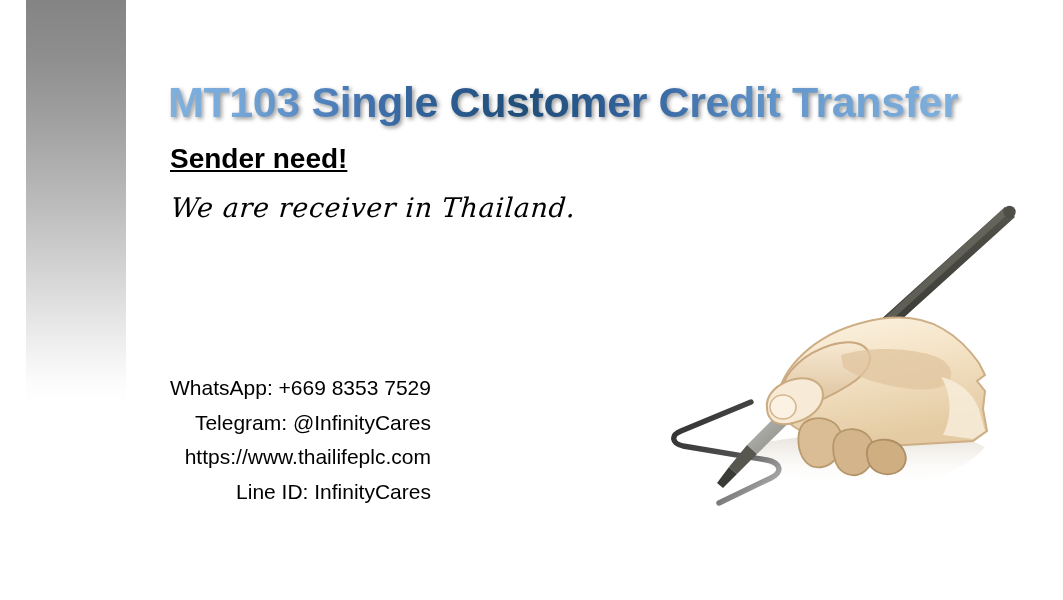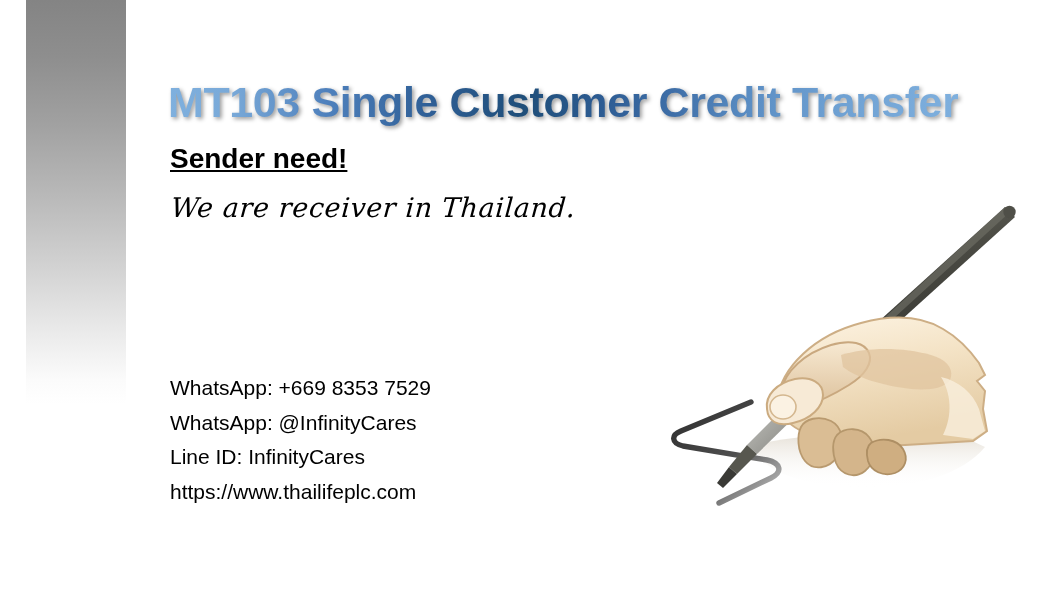--- a/index.html
+++ b/index.html
@@ -95,20 +95,21 @@
   .contact-block {
     position: absolute;
     left: 170px;
     top: 371px;
   }
   .contact-line {
     font-size: 21px;
     line-height: 34.5px;
     color: #000000;
     white-space: nowrap;
+    text-align: right;
   }
 
   
   .illustration {
     position: absolute;
     left: 655px;
     top: 195px;
     width: 370px;
     height: 330px;
   }
@@ -122,23 +123,23 @@
   <div class="side-band"></div>
 
   <div class="title">MT103 Single Customer Credit Transfer</div>
 
   <div class="headline">Sender need!</div>
 
   <div class="script-line">We are receiver in Thailand.</div>
 
   <div class="contact-block">
     <div class="contact-line">WhatsApp: +669 8353 7529</div>
-    <div class="contact-line">WhatsApp: @InfinityCares</div>
+    <div class="contact-line">Telegram: @InfinityCares</div>
+    <div class="contact-line">https://www.thailifeplc.com</div>
     <div class="contact-line">Line ID: InfinityCares</div>
-    <div class="contact-line">https://www.thailifeplc.com</div>
   </div>
 
   <div class="illustration">
     <svg width="370" height="330" viewBox="0 0 370 330" xmlns="http://www.w3.org/2000/svg">
       <defs>
         <linearGradient id="skinMain" x1="0" y1="0" x2="0.3" y2="1">
           <stop offset="0%" stop-color="#fdf4e4"></stop>
           <stop offset="45%" stop-color="#f4e3c6"></stop>
           <stop offset="100%" stop-color="#e4cba3"></stop>
         </linearGradient>

